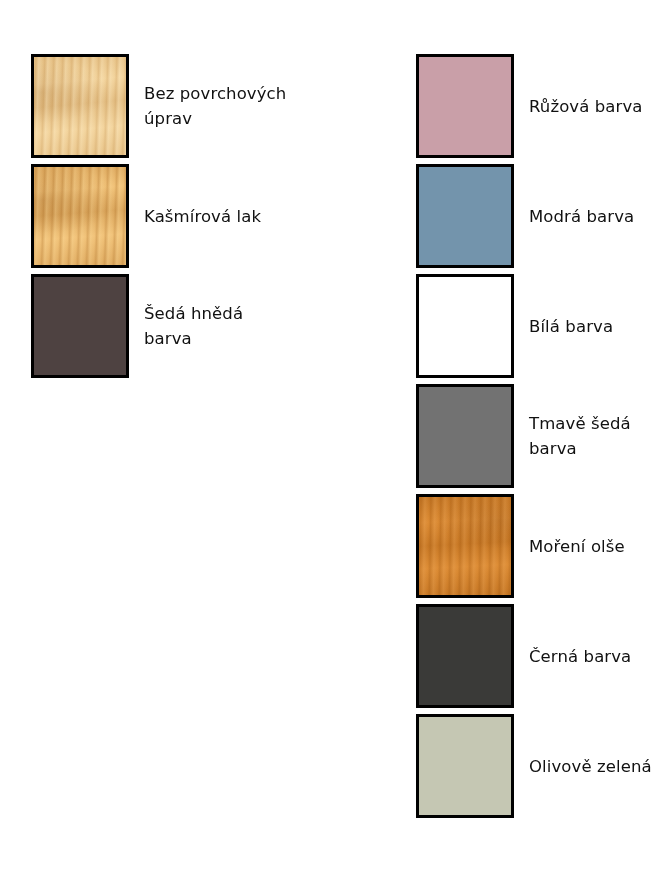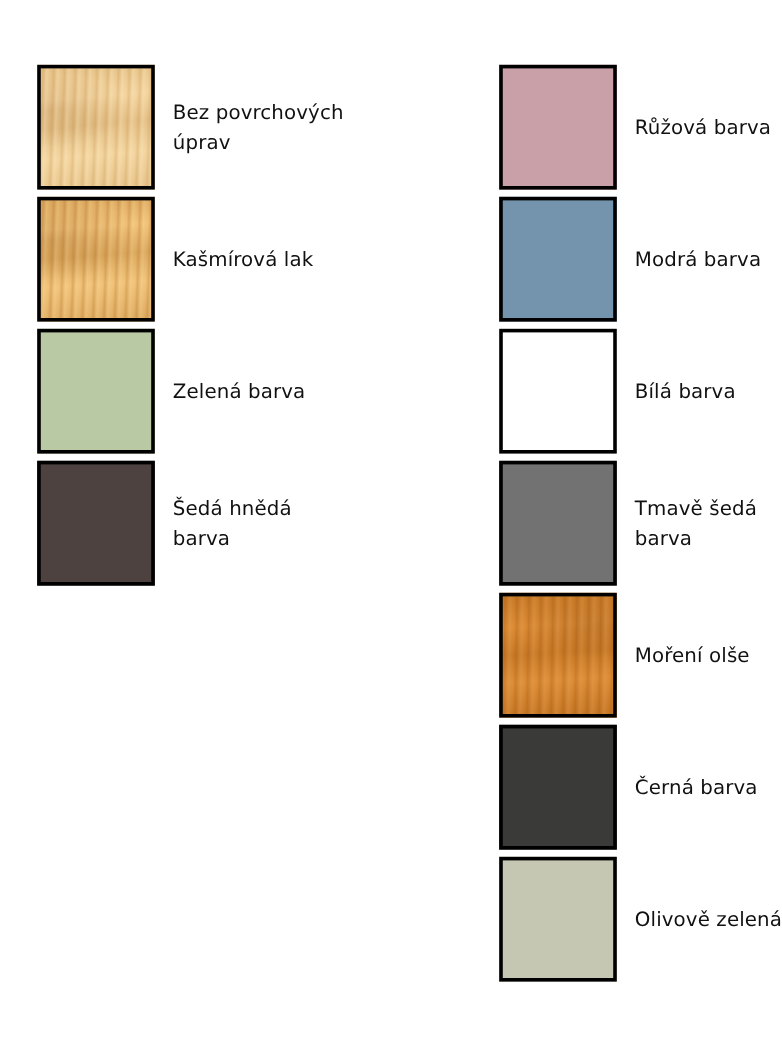--- a/index.html
+++ b/index.html
@@ -144,24 +144,20 @@
     <div class="legend-column col-left">
       <div class="legend-row">
         <div class="swatch tex-pine-raw"></div>
         <div class="swatch-label">Bez povrchových úprav</div>
       </div>
       <div class="legend-row">
         <div class="swatch tex-pine-lacquer"></div>
         <div class="swatch-label">Kašmírová lak</div>
       </div>
       <div class="legend-row">
-        <div class="swatch" style="background-color: rgb(185, 201, 163);"></div>
-        <div class="swatch-label">Zelená barva</div>
-      </div>
-      <div class="legend-row">
         <div class="swatch" style="background-color: rgb(78, 66, 65);"></div>
         <div class="swatch-label">Šedá hnědá
 barva</div>
       </div>
     </div>
     <div class="legend-column col-right">
       <div class="legend-row">
         <div class="swatch" style="background-color: rgb(201, 159, 168);"></div>
         <div class="swatch-label">Růžová barva</div>
       </div>

